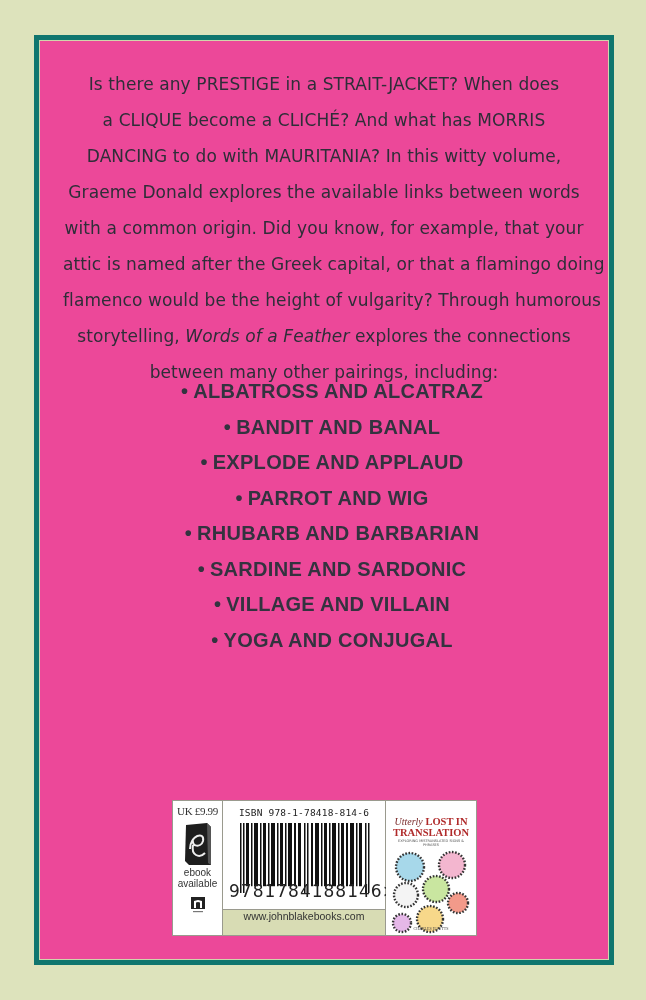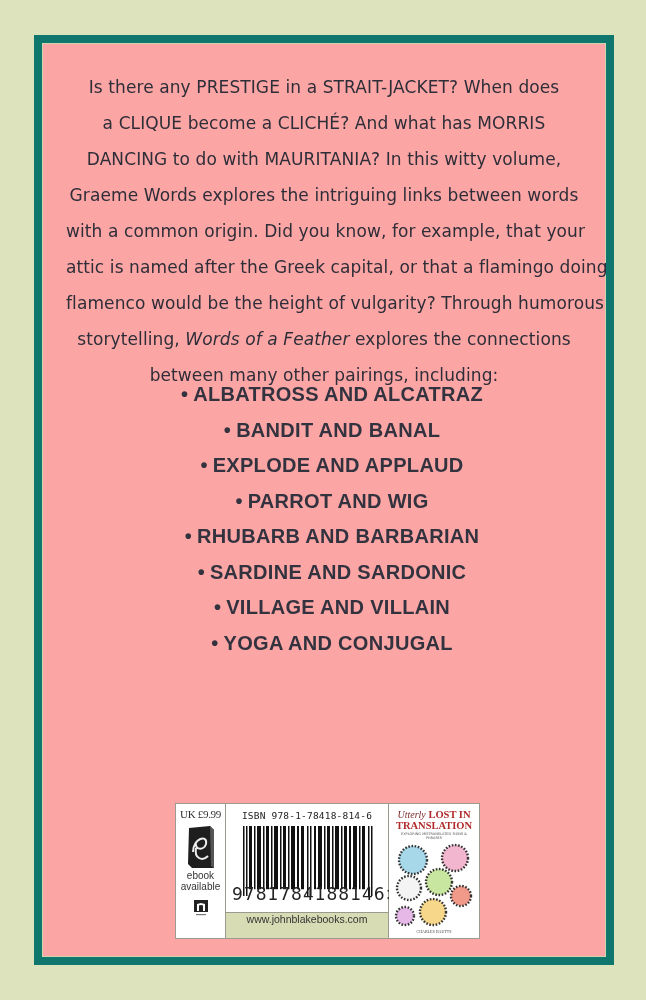--- a/index.html
+++ b/index.html
@@ -7,23 +7,23 @@
   body {
     background: #dde3bc;
     font-family: "DejaVu Sans", "Liberation Sans", sans-serif;
     color: #2f2f3a;
     position: relative;
   }
   .frame {
     position: absolute;
     left: 34px; top: 35px;
     width: 580px; height: 930px;
-    border: 8px solid #0f766e;
+    border: 5px solid #0f766e;
     box-shadow: 0 0 0 1px #cfd6ac inset;
-    background: #fca5a5;
+    background: #ec4899;
   }
   .blurb {
     position: absolute;
     left: 24px; right: 24px; top: 26px;
     text-align: center;
     font-size: 17px;
     line-height: 36px;
     color: #2e2e38;
     letter-spacing: 0.1px;
   }
@@ -93,21 +93,21 @@
   .url-row {
     flex: 1;
     background: #d8dcb4;
     border-top: 1px solid #9a9a8e;
     display: flex; align-items: flex-start; justify-content: center;
     font-family: "Liberation Sans", sans-serif;
     font-size: 10.5px; color: #333;
   }
   .url-row b { font-weight: normal; }
   .col-promo {
-    flex: 1; padding: 5px 4px; position: relative;
+    flex: 1; padding: 15px 4px; position: relative;
     background: #ffffff;
   }
   .promo-title {
     text-align: center; line-height: 11px;
     font-family: "Liberation Serif", serif;
     font-weight: bold; color: #b02a2a; font-size: 10.5px;
   }
   .promo-title .utterly {
     font-style: italic; color: #7a2a2a; font-weight: normal; font-size: 10px;
   }
@@ -122,21 +122,21 @@
 </style>
 </head>
 <body>
 
 <div class="frame">
 
   <div class="blurb">
     <span class="line">Is there any PRESTIGE in a STRAIT-JACKET?  When does</span>
     <span class="line">a CLIQUE become a CLICHÉ?  And what has MORRIS</span>
     <span class="line">DANCING to do with MAURITANIA? In this witty volume,</span>
-    <span class="line">Graeme Words explores the intriguing links between words</span>
+    <span class="line">Graeme Donald explores the available links between words</span>
     <span class="line">with a common origin. Did you know, for example, that your</span>
     <span class="line">attic is named after the Greek capital, or that a flamingo doing</span>
     <span class="line">flamenco would be the height of vulgarity? Through humorous</span>
     <span class="line"><span>storytelling, </span><em>Words of a Feather</em><span> explores the connections</span></span>
     <span class="line">between many other pairings, including:</span>
   </div>
 
   <ul class="pairs">
     <li><span class="bullet">•</span><span>ALBATROSS AND ALCATRAZ</span></li>
     <li><span class="bullet">•</span><span>BANDIT AND BANAL</span></li>

